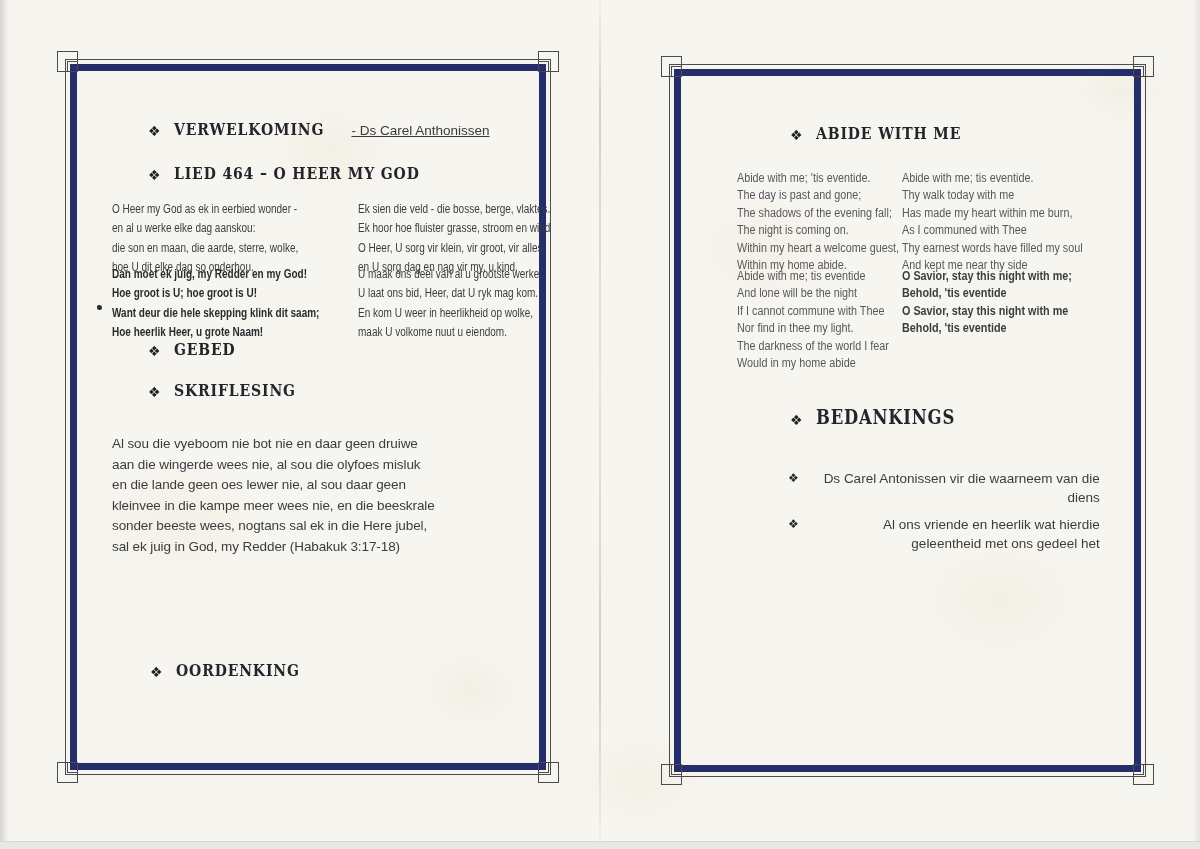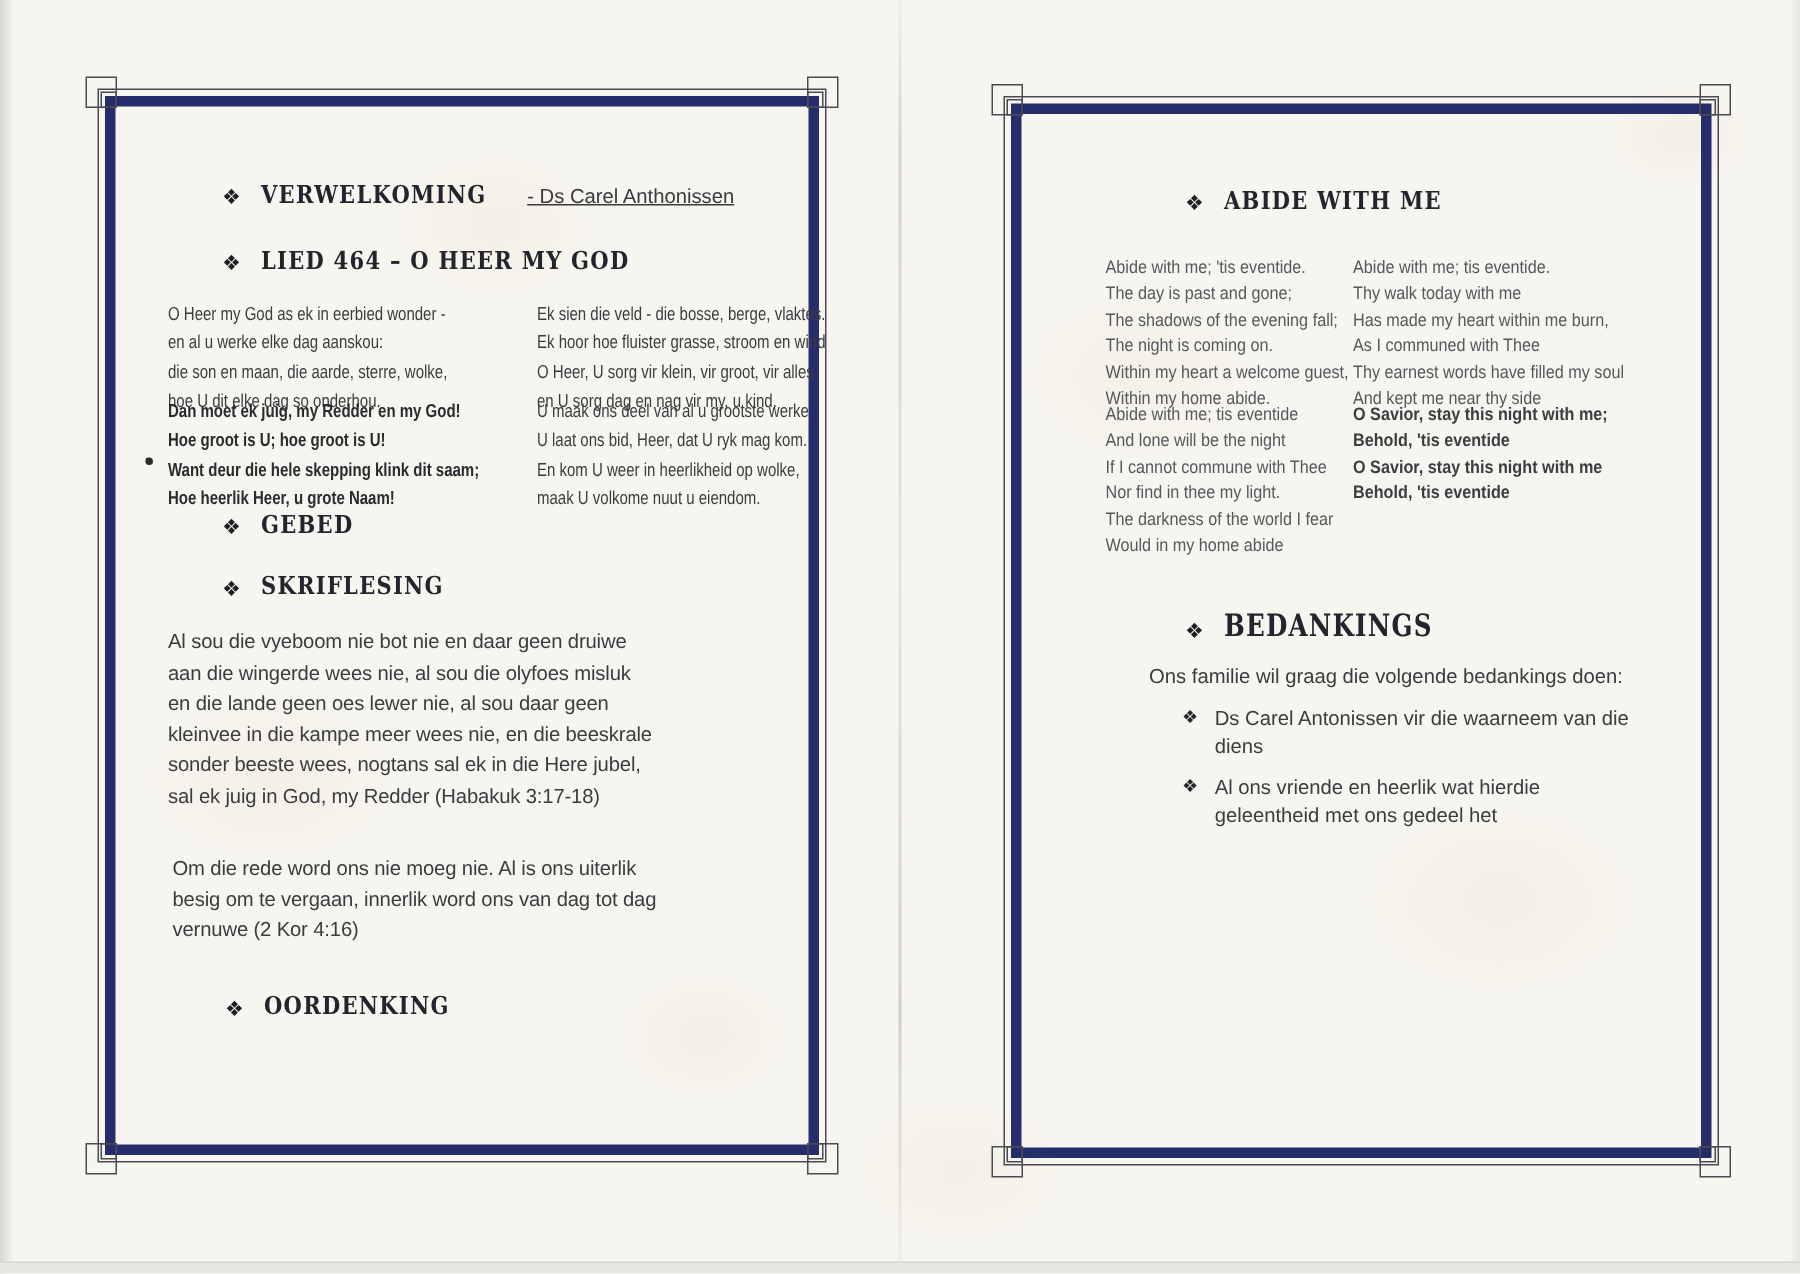--- a/index.html
+++ b/index.html
@@ -85,37 +85,37 @@
   
   .h-verwelkoming{top:56px;left:78px;}
   .h-lied{top:100px;left:78px;}
   .s1c1{top:136px;left:42px;}
   .s1c2{top:136px;left:288px;}
   .s2c1{top:201px;left:42px;}
   .s2c2{top:201px;left:288px;}
   .stray1{top:241px;left:27px;}
   .h-gebed{top:276px;left:78px;}
   .h-skriflesing{top:317px;left:78px;}
-  .scripture1{top:354px;left:42px;}
+  .scripture1{top:370px;left:42px;}
   .scripture2{top:505px;left:45px;}
   .h-oordenking{top:597px;left:80px;}
 
   
   .h-abide{top:55px;left:116px;}
   .r1c1{top:101px;left:63px;}
   .r1c2{top:101px;left:228px;}
   .r2c1{top:199px;left:63px;}
   .r2c2{top:199px;left:228px;}
   .h-bedankings{top:336px;left:116px;}
   .bintro{position:absolute;top:374px;left:92px;font-size:13.5px;color:var(--body-text);white-space:nowrap;}
   .bitem{position:absolute;display:flex;gap:11px;align-items:flex-start;}
   .bitem1{top:400px;left:114px;}
   .bitem2{top:446px;left:114px;}
   .ibullet{font-size:12px;color:#26262a;line-height:19px;}
-  .itext{font-size:13.5px;line-height:19px;color:var(--body-text);width:290px;}
+  .itext{font-size:13.5px;line-height:19px;color:var(--body-text);width:290px;text-align:right;}
 </style>
 </head>
 <body>
 
 <div class="scan">
 
   <div class="page left">
     <div class="thin-frame"></div>
     <div class="navy-frame"></div>
     <i class="corner big tl"></i>
@@ -166,23 +166,20 @@
       <span class="hbullet">❖</span>
       <span class="htitle">SKRIFLESING</span>
     </div>
 
     <div class="scripture scripture1 lines">Al sou die vyeboom nie bot nie en daar geen druiwe
 aan die wingerde wees nie, al  sou die olyfoes misluk
 en die lande geen oes lewer nie, al sou daar geen
 kleinvee in die kampe meer wees nie, en die beeskrale
 sonder beeste wees, nogtans sal ek in die Here jubel,
 sal ek juig in God, my Redder (Habakuk 3:17-18)</div>
-    <div class="scripture scripture2 lines">Om die rede word ons nie moeg nie. Al is ons uiterlik
-besig om te vergaan, innerlik word ons van dag tot dag
-vernuwe (2 Kor 4:16)</div>
 
     <div class="heading h-oordenking">
       <span class="hbullet">❖</span>
       <span class="htitle">OORDENKING</span>
     </div>
   </div>
 
   <div class="page right">
     <div class="thin-frame"></div>
     <div class="navy-frame"></div>
@@ -221,21 +218,20 @@
     <div class="rhymn-col r2c2 bold lines">O Savior, stay this night with me;
 Behold, 'tis eventide
 O Savior, stay this night with me
 Behold, 'tis eventide</div>
 
     <div class="heading h-bedankings">
       <span class="hbullet">❖</span>
       <span class="htitle big">BEDANKINGS</span>
     </div>
 
-    <div class="bintro">Ons familie wil graag die volgende bedankings doen:</div>
 
     <div class="bitem bitem1">
       <span class="ibullet">❖</span>
       <div class="itext lines">Ds Carel Antonissen vir die waarneem van die
 diens</div>
     </div>
     <div class="bitem bitem2">
       <span class="ibullet">❖</span>
       <div class="itext lines">Al ons vriende en heerlik wat hierdie
 geleentheid met ons gedeel het</div>

